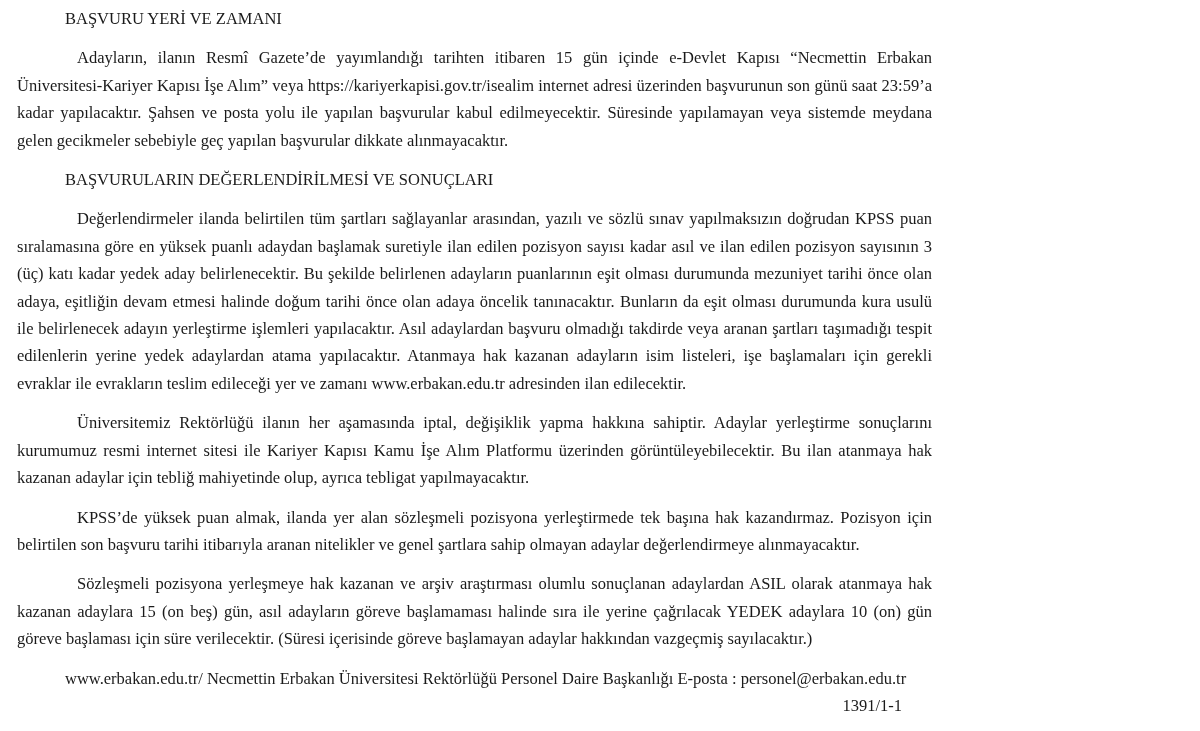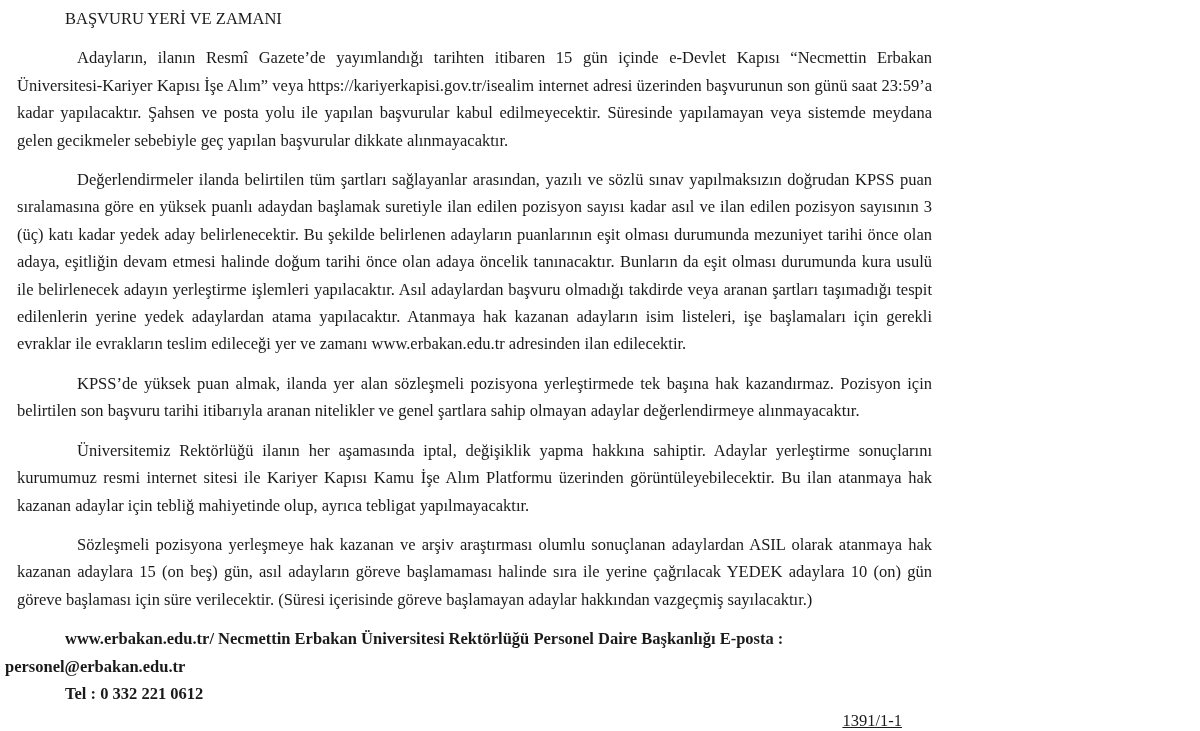--- a/index.html
+++ b/index.html
@@ -26,49 +26,47 @@
   }
   .heading {
     margin: 0;
     text-indent: 60px;
     text-align: left;
   }
   .info-line {
     margin: 0;
     text-indent: 60px;
     text-align: left;
-    font-weight: bold;
   }
   .footer-ref {
     margin: 0;
     text-align: right;
     padding-right: 42px;
     line-height: 27.4px;
-    text-decoration: underline;
   }
 </style>
 </head>
 <body>
 
 <div class="page">
 
   <p class="heading">BAŞVURU YERİ VE ZAMANI</p>
 
   <p class="para">Adayların, ilanın Resmî Gazete’de yayımlandığı tarihten itibaren 15 gün içinde e-Devlet Kapısı “Necmettin Erbakan Üniversitesi-Kariyer Kapısı İşe Alım” veya https://kariyerkapisi.gov.tr/isealim internet adresi üzerinden başvurunun son günü saat 23:59’a kadar yapılacaktır. Şahsen ve posta yolu ile yapılan başvurular kabul edilmeyecektir. Süresinde yapılamayan veya sistemde meydana gelen gecikmeler sebebiyle geç yapılan başvurular dikkate alınmayacaktır.</p>
 
+  <p class="heading">BAŞVURULARIN DEĞERLENDİRİLMESİ VE SONUÇLARI</p>
 
   <p class="para">Değerlendirmeler ilanda belirtilen tüm şartları sağlayanlar arasından, yazılı ve sözlü sınav yapılmaksızın doğrudan KPSS puan sıralamasına göre en yüksek puanlı adaydan başlamak suretiyle ilan edilen pozisyon sayısı kadar asıl ve ilan edilen pozisyon sayısının 3 (üç) katı kadar yedek aday belirlenecektir. Bu şekilde belirlenen adayların puanlarının eşit olması durumunda mezuniyet tarihi önce olan adaya, eşitliğin devam etmesi halinde doğum tarihi önce olan adaya öncelik tanınacaktır. Bunların da eşit olması durumunda kura usulü ile belirlenecek adayın yerleştirme işlemleri yapılacaktır. Asıl adaylardan başvuru olmadığı takdirde veya aranan şartları taşımadığı tespit edilenlerin yerine yedek adaylardan atama yapılacaktır. Atanmaya hak kazanan adayların isim listeleri, işe başlamaları için gerekli evraklar ile evrakların teslim edileceği yer ve zamanı www.erbakan.edu.tr adresinden ilan edilecektir.</p>
 
+  <p class="para">Üniversitemiz Rektörlüğü ilanın her aşamasında iptal, değişiklik yapma hakkına sahiptir. Adaylar yerleştirme sonuçlarını kurumumuz resmi internet sitesi ile Kariyer Kapısı Kamu İşe Alım Platformu üzerinden görüntüleyebilecektir. Bu ilan atanmaya hak kazanan adaylar için tebliğ mahiyetinde olup, ayrıca tebligat yapılmayacaktır.</p>
+
   <p class="para">KPSS’de yüksek puan almak, ilanda yer alan sözleşmeli pozisyona yerleştirmede tek başına hak kazandırmaz. Pozisyon için belirtilen son başvuru tarihi itibarıyla aranan nitelikler ve genel şartlara sahip olmayan adaylar değerlendirmeye alınmayacaktır.</p>
-
-  <p class="para">Üniversitemiz Rektörlüğü ilanın her aşamasında iptal, değişiklik yapma hakkına sahiptir. Adaylar yerleştirme sonuçlarını kurumumuz resmi internet sitesi ile Kariyer Kapısı Kamu İşe Alım Platformu üzerinden görüntüleyebilecektir. Bu ilan atanmaya hak kazanan adaylar için tebliğ mahiyetinde olup, ayrıca tebligat yapılmayacaktır.</p>
 
   <p class="para">Sözleşmeli pozisyona yerleşmeye hak kazanan ve arşiv araştırması olumlu sonuçlanan adaylardan ASIL olarak atanmaya hak kazanan adaylara 15 (on beş) gün, asıl adayların göreve başlamaması halinde sıra ile yerine çağrılacak YEDEK adaylara 10 (on) gün göreve başlaması için süre verilecektir. (Süresi içerisinde göreve başlamayan adaylar hakkından vazgeçmiş sayılacaktır.)</p>
 
 
   <p class="info-line">www.erbakan.edu.tr/ Necmettin Erbakan Üniversitesi Rektörlüğü Personel Daire Başkanlığı E-posta : personel@erbakan.edu.tr</p>
 
-  <p class="info-line">Tel  : 0 332 221 0612</p>
 
 
   <p class="footer-ref">1391/1-1</p>
 
 </div>
 
 </body></html>

